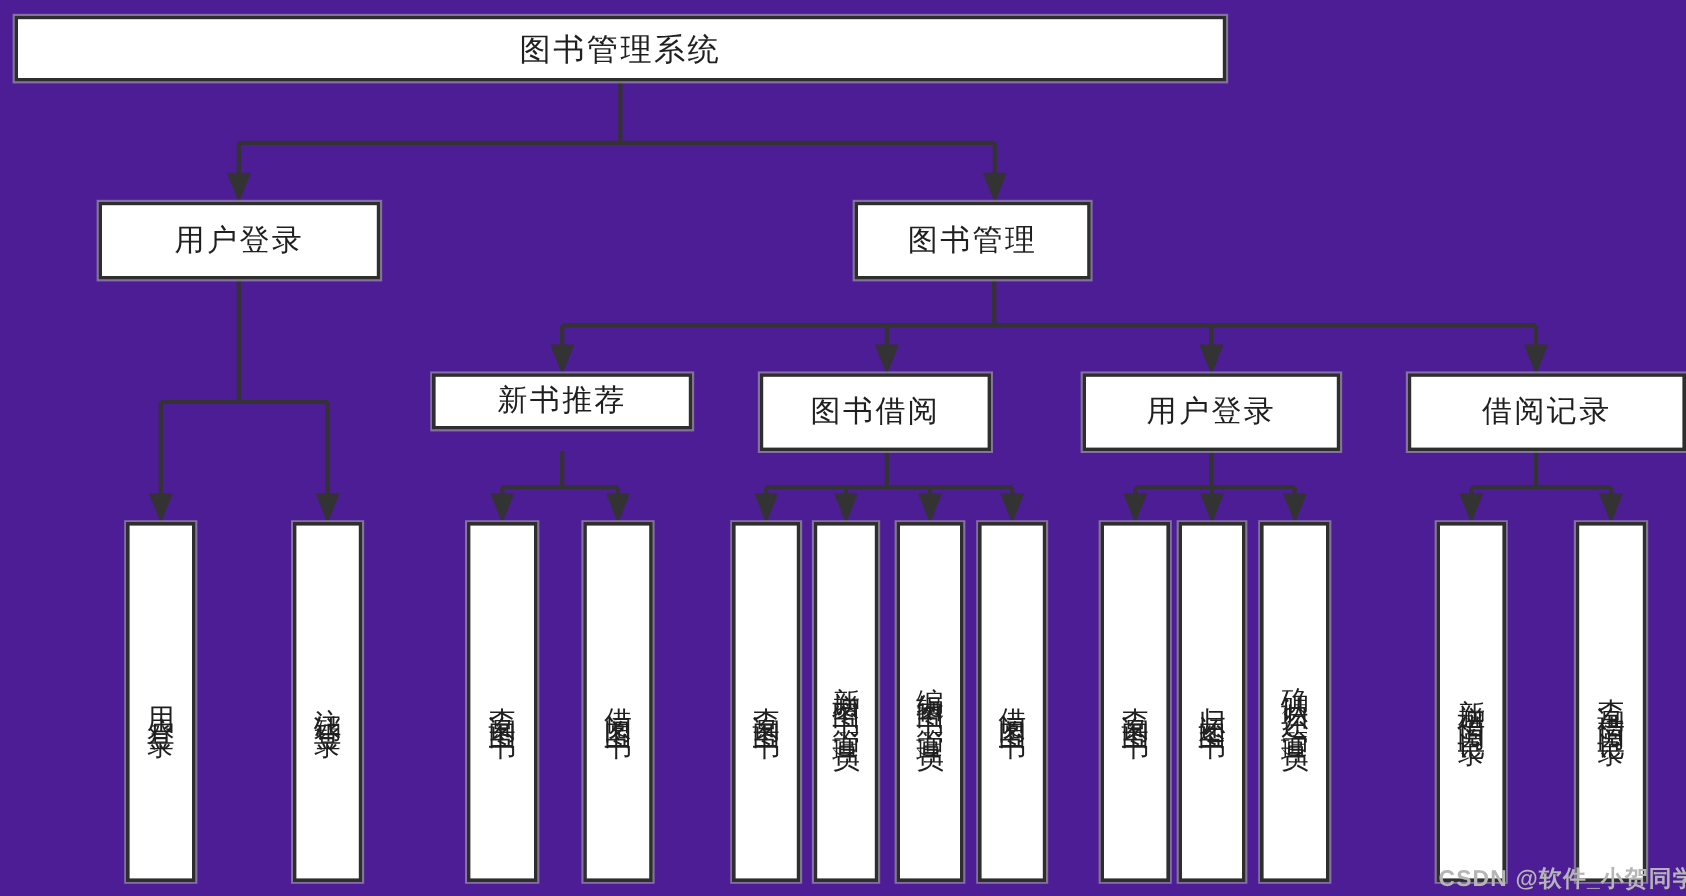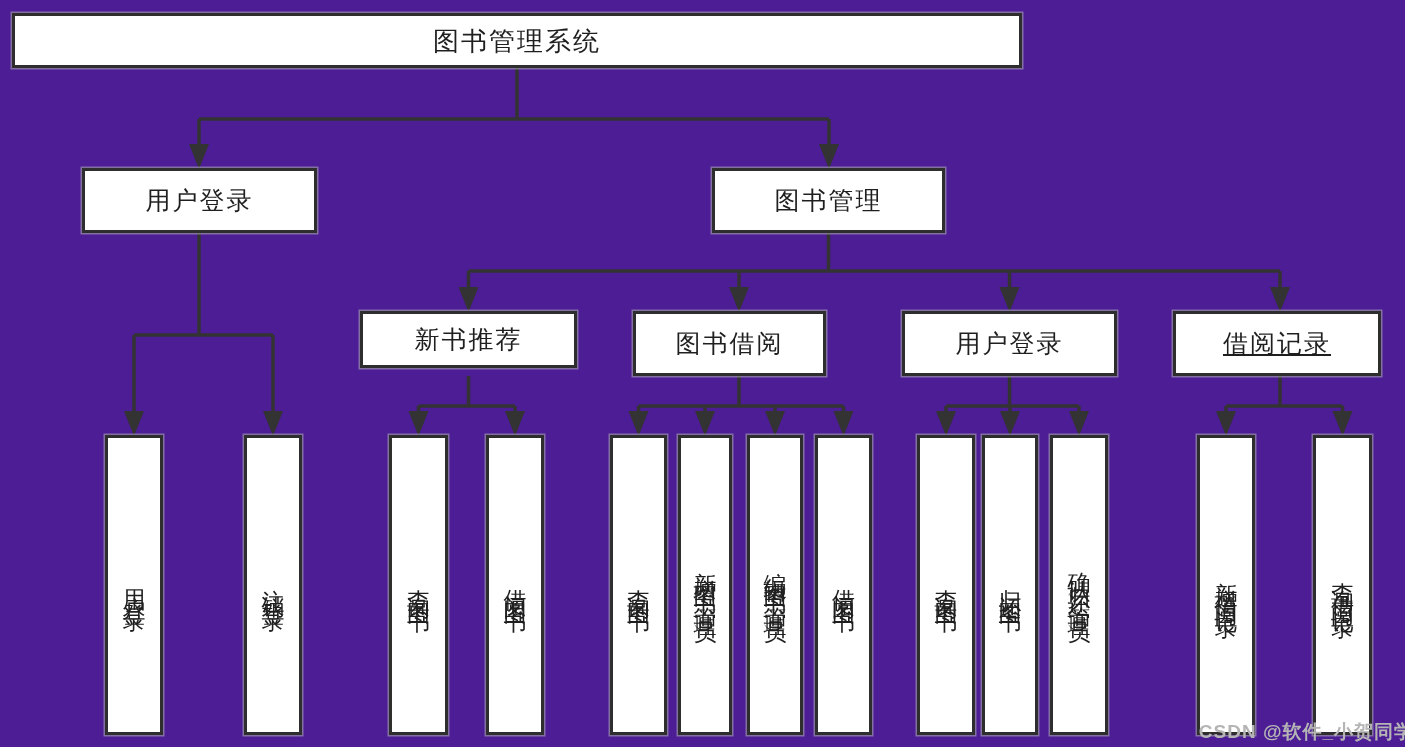--- a/index.html
+++ b/index.html
@@ -46,26 +46,26 @@
     writing-mode: vertical-rl;
     text-orientation: mixed;
     font-size: 23px;
     letter-spacing: 7px;
     line-height: 1;
   }
   
   .n-root  { left: 12px;  top: 13px;  width: 1010px; height: 55px; }
   
   .n-l2a   { left: 82px;  top: 168px; width: 235px; height: 65px; }
-  .n-l2b   { left: 712px; top: 168px; width: 233px; height: 65px; }
-  
-  .n-l3a   { left: 360px;  top: 311px; width: 217px; height: 57px; }
+  .n-l2b   { left: 712px; top: 168px; width: 197px; height: 65px; }
+  
+  .n-l3a   { left: 360px;  top: 311px; width: 217px; height: 47px; }
   .n-l3b   { left: 633px;  top: 311px; width: 193px; height: 65px; }
   .n-l3c   { left: 902px;  top: 311px; width: 215px; height: 65px; }
-  .n-l3d   { left: 1173px; top: 311px; width: 208px; height: 65px; text-decoration: underline; }
+  .n-l3d   { left: 1173px; top: 311px; width: 232px; height: 65px; }
   
   .leaf { top: 435px; height: 300px; }
   .n-g1a { left: 105px;  width: 58px; }
   .n-g1b { left: 244px;  width: 58px; }
   .n-g2a { left: 389px;  width: 59px; }
   .n-g2b { left: 486px;  width: 58px; }
   .n-g3a { left: 610px;  width: 57px; }
   .n-g3b { left: 678px;  width: 54px; }
   .n-g3c { left: 747px;  width: 56px; }
   .n-g3d { left: 815px;  width: 57px; }

